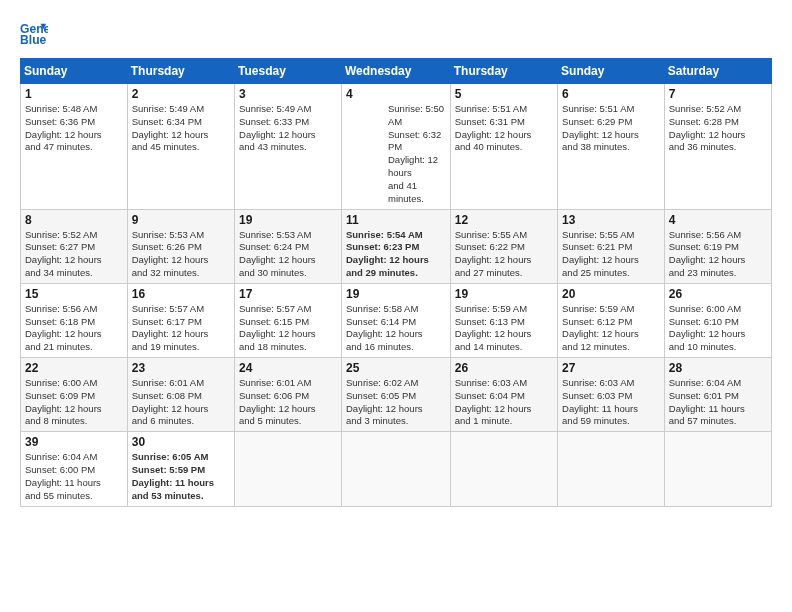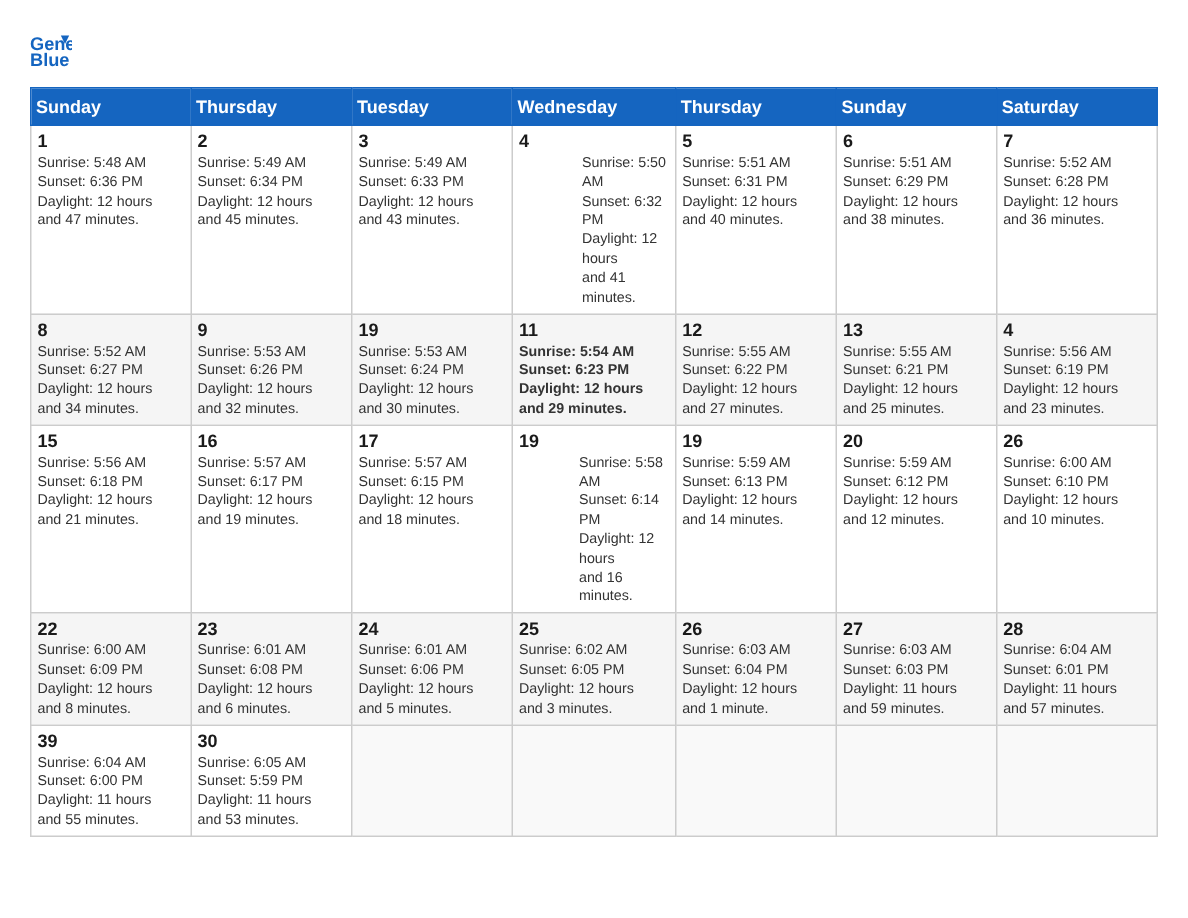--- a/index.html
+++ b/index.html
@@ -239,21 +239,21 @@
           </td>
           <td>
             <span class="day-num">17</span>
             <div class="day-info" style="white-space: pre-line;">Sunrise: 5:57 AM
 Sunset: 6:15 PM
 Daylight: 12 hours
 and 18 minutes.</div>
           </td>
           <td>
             <span class="day-num">19</span>
-            <div class="day-info" style="white-space: pre-line; margin-left: 40px;">Sunrise: 5:58 AM
+            <div class="day-info" style="white-space: pre-line;">Sunrise: 5:58 AM
 Sunset: 6:14 PM
 Daylight: 12 hours
 and 16 minutes.</div>
           </td>
           <td>
             <span class="day-num">19</span>
             <div class="day-info" style="white-space: pre-line;">Sunrise: 5:59 AM
 Sunset: 6:13 PM
 Daylight: 12 hours
 and 14 minutes.</div>
@@ -327,21 +327,21 @@
         <tr>
           <td>
             <span class="day-num">39</span>
             <div class="day-info" style="white-space: pre-line;">Sunrise: 6:04 AM
 Sunset: 6:00 PM
 Daylight: 11 hours
 and 55 minutes.</div>
           </td>
           <td>
             <span class="day-num">30</span>
-            <div class="day-info" style="white-space: pre-line;">Sunrise: 6:05 AM
+            <div class="day-info" style="white-space: pre-line; font-weight: bold;">Sunrise: 6:05 AM
 Sunset: 5:59 PM
 Daylight: 11 hours
 and 53 minutes.</div>
           </td>
           <td class="empty-cell"></td>
           <td class="empty-cell"></td>
           <td class="empty-cell"></td>
           <td class="empty-cell"></td>
           <td class="empty-cell"></td>
         </tr>

